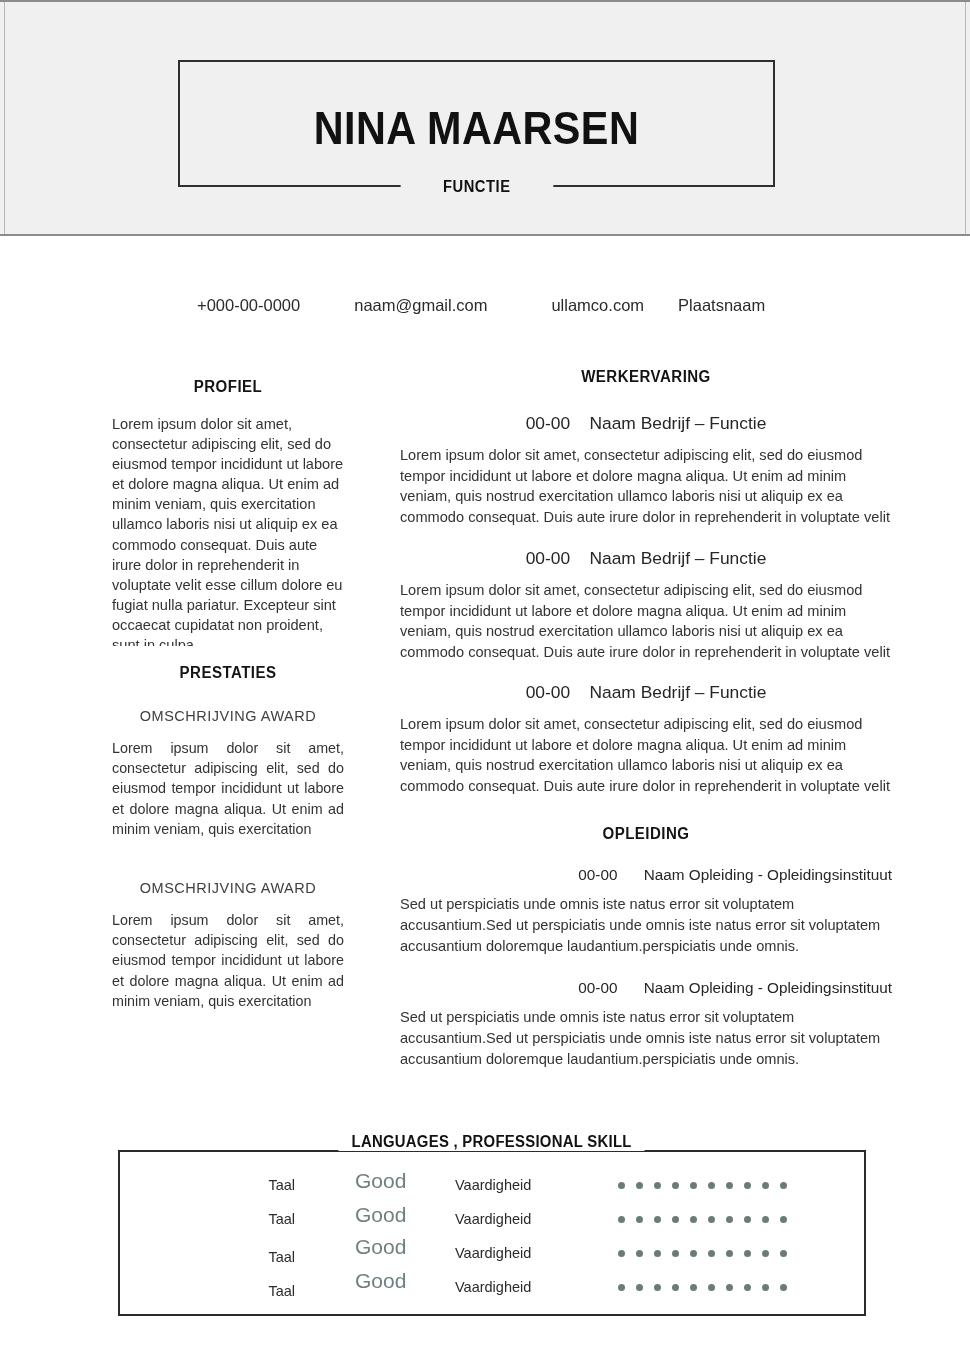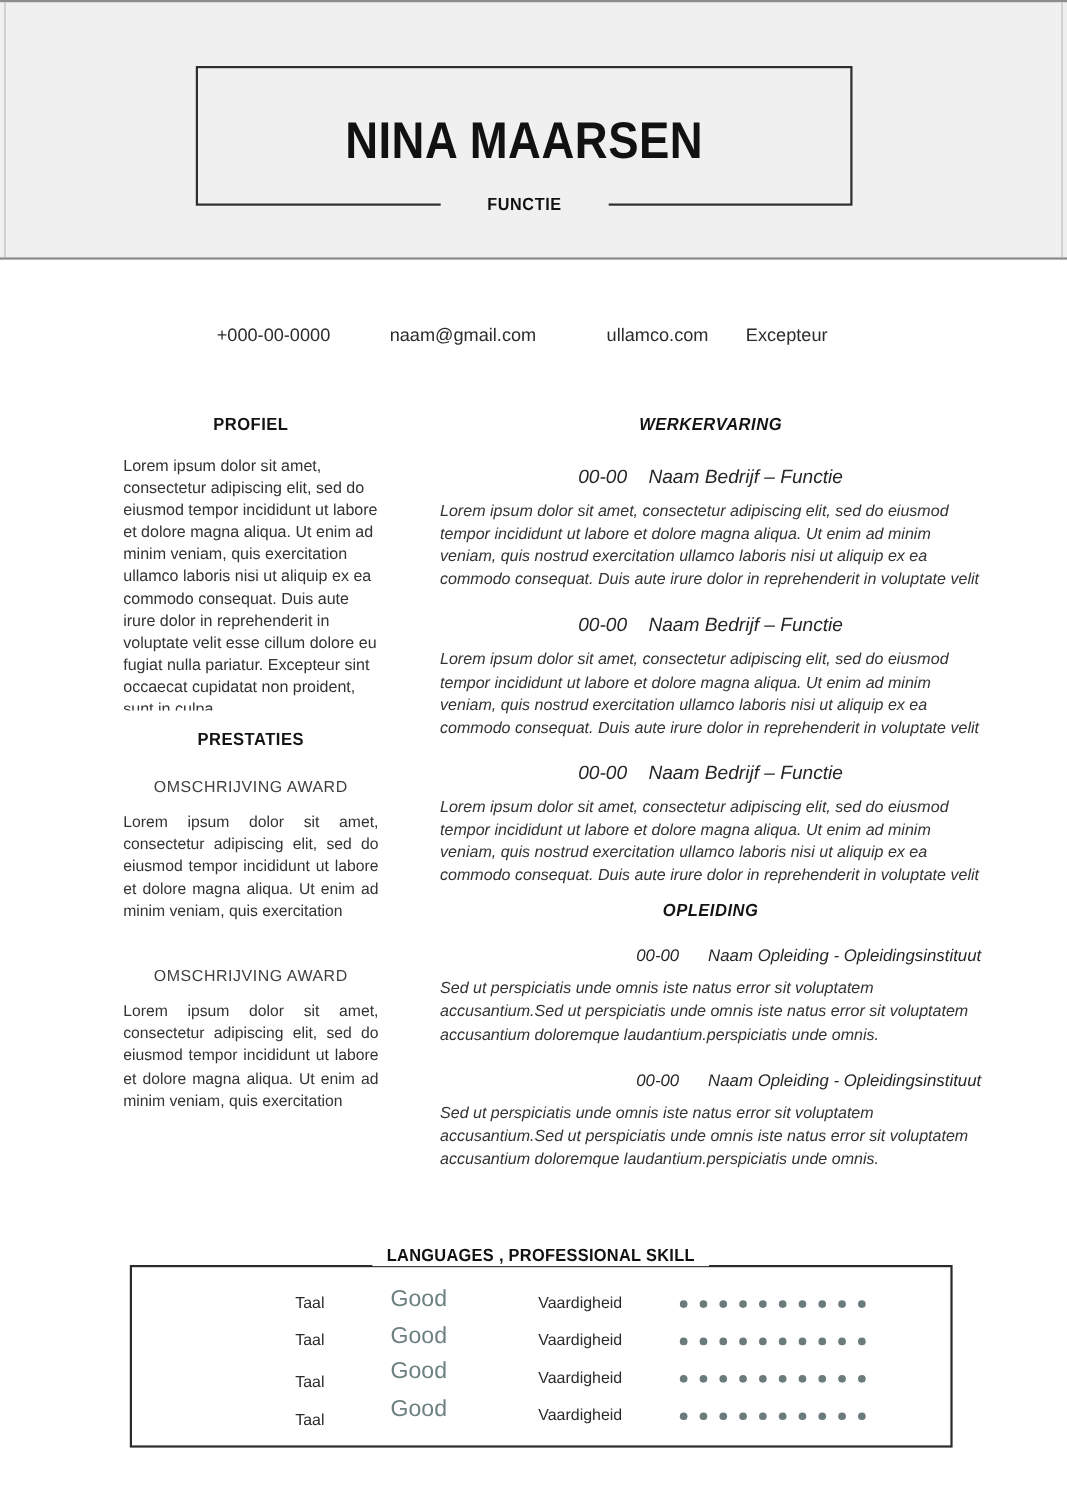--- a/index.html
+++ b/index.html
@@ -104,23 +104,22 @@
   
   .col-left {
     position: absolute;
     left: 112px;
     top: 378px;
     width: 232px;
   }
   .col-right {
     position: absolute;
     left: 400px;
-    top: 378px;
+    top: 368px;
     width: 492px;
-    font-style: italic;
   }
 
   .sec-head {
     text-align: center;
     font-size: 16px;
     font-weight: bold;
     letter-spacing: 0.5px;
     color: #141414;
     transform: scaleX(0.94);
   }
@@ -225,21 +224,21 @@
   }
   .cell-level {
     width: 160px;
     padding-left: 60px;
     box-sizing: border-box;
     font-size: 21px;
     color: #6e8181;
   }
   .cell-skill {
     width: 145px;
-    text-align: center;
+    text-align: left;
     font-size: 14.5px;
     color: #2b2b2b;
   }
   .cell-dots {
     flex: 1;
     padding-left: 18px;
     display: flex;
     align-items: center;
     gap: 11px;
   }
@@ -267,21 +266,21 @@
     <div class="functie-wrap">
       <span class="functie">FUNCTIE</span>
     </div>
   </div>
 </div>
 
 <div class="contact-row">
   <span class="contact-item contact-phone">+000-00-0000</span>
   <span class="contact-item contact-email">naam@gmail.com</span>
   <span class="contact-item contact-website">ullamco.com</span>
-  <span class="contact-item contact-location">Excepteur</span>
+  <span class="contact-item contact-location">Plaatsnaam</span>
 </div>
 
 <div class="col-left">
 
   <div>
     <div class="sec-head">PROFIEL</div>
     <div class="profile-body">Lorem ipsum dolor sit amet, consectetur adipiscing elit, sed do eiusmod tempor incididunt ut labore et dolore magna aliqua. Ut enim ad minim veniam, quis exercitation ullamco laboris nisi ut aliquip ex ea commodo consequat. Duis aute irure dolor in reprehenderit in voluptate velit esse cillum dolore eu fugiat nulla pariatur. Excepteur sint occaecat cupidatat non proident, sunt in culpa.</div>
   </div>
 
   <div style="margin-top:18px">
@@ -326,21 +325,21 @@
     <div style="margin-top:18px">
       <div class="job-head">
         <span>00-00</span>
         &nbsp;&nbsp;
         <span>Naam Bedrijf – Functie</span>
       </div>
       <div class="job-body">Lorem ipsum dolor sit amet, consectetur adipiscing elit, sed do eiusmod tempor incididunt ut labore et dolore magna aliqua. Ut enim ad minim veniam, quis nostrud exercitation ullamco laboris nisi ut aliquip ex ea commodo consequat. Duis aute irure dolor in reprehenderit in voluptate velit esse cillum dolore eu fugiat nulla pariatur.</div>
     </div>
   </div>
 
-  <div style="margin-top:12px">
+  <div style="margin-top:27px">
     <div class="sec-head">OPLEIDING</div>
 
     <div style="margin-top:23px">
       <div class="edu-head">
         <span class="edu-year">00-00</span>
         <span>Naam Opleiding - Opleidingsinstituut</span>
       </div>
       <div class="edu-body"> Sed ut perspiciatis unde omnis iste natus error sit voluptatem accusantium.Sed ut perspiciatis unde omnis iste natus error sit voluptatem accusantium doloremque laudantium.perspiciatis unde omnis.</div>
     </div>
 

